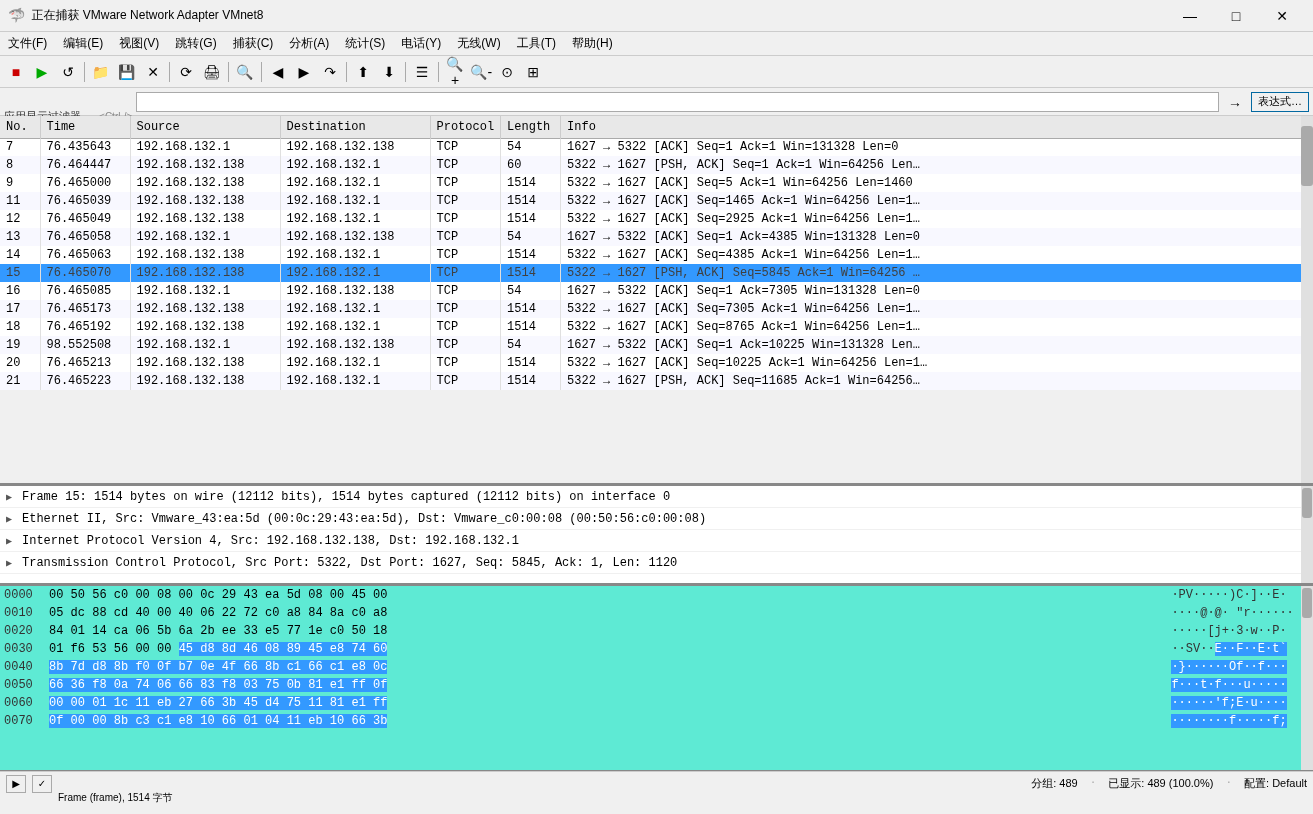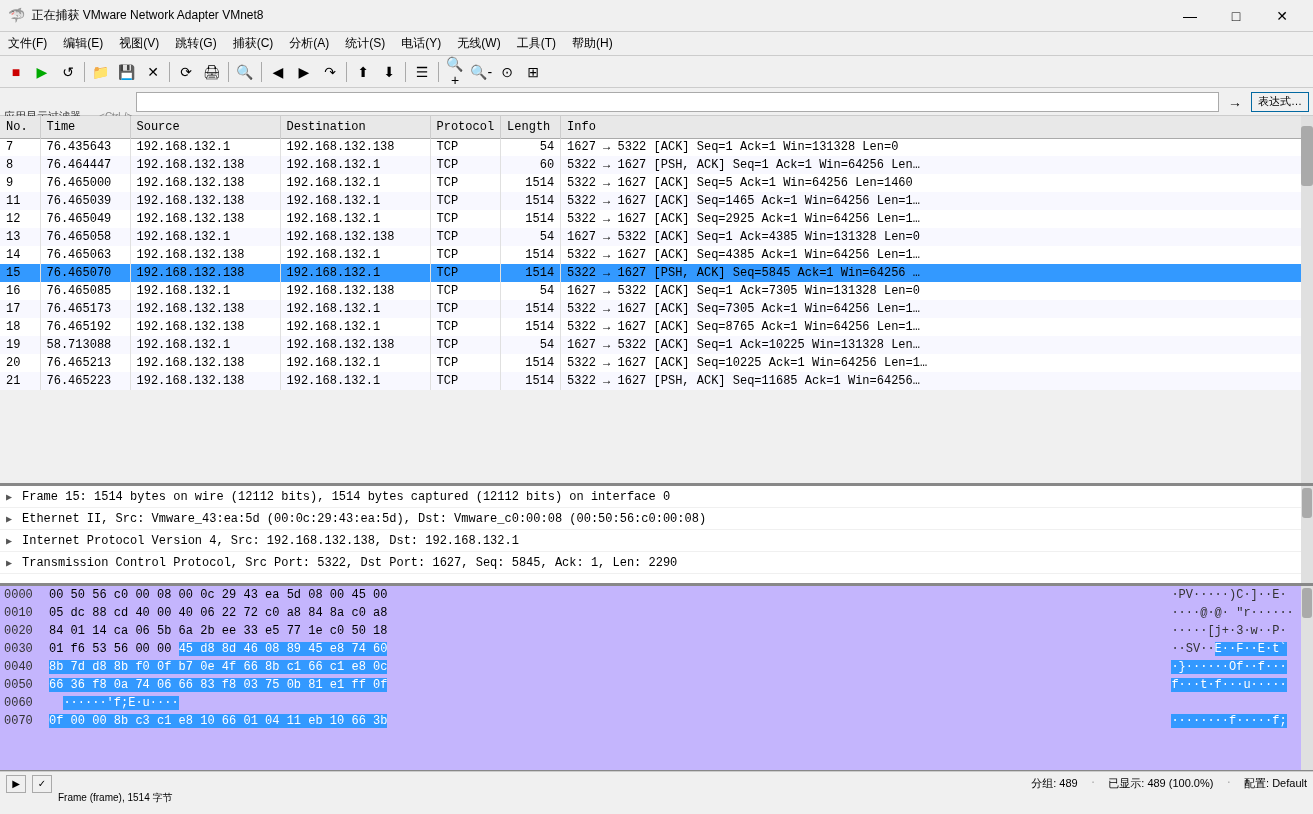--- a/index.html
+++ b/index.html
@@ -118,33 +118,33 @@
       border-right: 1px solid #ccc;
       font-weight: normal;
       font-family: 'Courier New', monospace;
       white-space: nowrap;
     }
     #packet-list tbody tr {
       height: 18px;
     }
     #packet-list tbody tr:nth-child(even) { background: #f8f8ff; }
     #packet-list tbody tr:nth-child(odd) { background: #ffffff; }
-    #packet-list tbody tr.selected { background: #3399ff; color: #000000; padding-left: 48px; }
+    #packet-list tbody tr.selected { background: #3399ff; color: #404040; padding-left: 48px; }
     #packet-list tbody td {
       padding: 1px 6px;
       border-right: 1px solid #e0e0e0;
       white-space: nowrap;
       overflow: hidden;
     }
     .col-no { width: 40px; }
     .col-time { width: 90px; }
     .col-src { width: 150px; }
     .col-dst { width: 150px; }
     .col-proto { width: 60px; }
-    .col-len { width: 60px; text-align: right; }
+    .col-len { width: 60px; }
     .col-info { width: auto; }
 
     
     .list-scroll-area {
       position: absolute; right: 0; top: 0; width: 12px; height: 100%;
       background: #e0e0e0;
     }
     .list-scroll-thumb {
       position: absolute; right: 0; top: 10px; width: 12px; height: 60px;
       background: #aaa; border-radius: 3px;
@@ -168,21 +168,21 @@
       border-bottom: 1px solid #f0f0f0;
     }
     .detail-row .arrow {
       width: 16px; color: #555; cursor: pointer; font-size: 10px;
     }
     .detail-row .detail-text { flex: 1; }
 
     
     #hex-pane {
       height: 185px;
-      background: #c4b5fd;
+      background: #5eead4;
       border-bottom: 1px solid #888;
       overflow: hidden;
       position: relative;
       display: flex;
     }
     #hex-left {
       flex: 1;
       overflow: hidden;
     }
     .hex-row {
@@ -419,21 +419,21 @@
           <td class="col-no">18</td>
           <td class="col-time">76.465192</td>
           <td class="col-src">192.168.132.138</td>
           <td class="col-dst">192.168.132.1</td>
           <td class="col-proto">TCP</td>
           <td class="col-len">1514</td>
           <td class="col-info">5322 → 1627 [ACK] Seq=8765 Ack=1 Win=64256 Len=1…</td>
         </tr>
         <tr>
           <td class="col-no">19</td>
-          <td class="col-time">58.713088</td>
+          <td class="col-time">98.552508</td>
           <td class="col-src">192.168.132.1</td>
           <td class="col-dst">192.168.132.138</td>
           <td class="col-proto">TCP</td>
           <td class="col-len">54</td>
           <td class="col-info">1627 → 5322 [ACK] Seq=1 Ack=10225 Win=131328 Len…</td>
         </tr>
         <tr>
           <td class="col-no">20</td>
           <td class="col-time">76.465213</td>
           <td class="col-src">192.168.132.138</td>
@@ -467,21 +467,21 @@
       <div class="detail-row">
         <span class="arrow">▶</span>
         <span class="detail-text">Ethernet II, Src: Vmware_43:ea:5d (00:0c:29:43:ea:5d), Dst: Vmware_c0:00:08 (00:50:56:c0:00:08)</span>
       </div>
       <div class="detail-row">
         <span class="arrow">▶</span>
         <span class="detail-text">Internet Protocol Version 4, Src: 192.168.132.138, Dst: 192.168.132.1</span>
       </div>
       <div class="detail-row">
         <span class="arrow">▶</span>
-        <span class="detail-text">Transmission Control Protocol, Src Port: 5322, Dst Port: 1627, Seq: 5845, Ack: 1, Len: 2290</span>
+        <span class="detail-text">Transmission Control Protocol, Src Port: 5322, Dst Port: 1627, Seq: 5845, Ack: 1, Len: 1120</span>
       </div>
     </div>
   <div class="right-scroll" style="position:absolute;right:0;top:0;height:100%;width:12px;background:#e0e0e0;">
     <div class="right-scroll-thumb"></div>
   </div>
 </div>
 
 <div id="hex-pane">
   <div id="hex-left">
       <div class="hex-row">
@@ -509,20 +509,21 @@
         <span class="hex-bytes"><span class="highlight">8b 7d d8 8b f0 0f b7 0e  4f 66 8b c1 66 c1 e8 0c</span></span>
         <span class="hex-ascii">&nbsp;&nbsp;<span class="highlight">·}······Of··f···</span></span>
       </div>
       <div class="hex-row">
         <span class="hex-offset">0050</span>
         <span class="hex-bytes"><span class="highlight">66 36 f8 0a 74 06 66 83  f8 03 75 0b 81 e1 ff 0f</span></span>
         <span class="hex-ascii">&nbsp;&nbsp;<span class="highlight">f···t·f···u·····</span></span>
       </div>
       <div class="hex-row">
         <span class="hex-offset">0060</span>
+        <span class="hex-bytes"><span class="highlight">00 00 01 1c 11 eb 27 66  3b 45 d4 75 11 81 e1 ff</span></span>
         <span class="hex-ascii">&nbsp;&nbsp;<span class="highlight">······'f;E·u····</span></span>
       </div>
       <div class="hex-row">
         <span class="hex-offset">0070</span>
         <span class="hex-bytes"><span class="highlight">0f 00 00 8b c3 c1 e8 10  66 01 04 11 eb 10 66 3b</span></span>
         <span class="hex-ascii">&nbsp;&nbsp;<span class="highlight">········f·····f;</span></span>
       </div>
     </div>
   <div class="right-scroll" style="width:12px;background:#e0e0e0;">
     <div class="right-scroll-thumb"></div>

